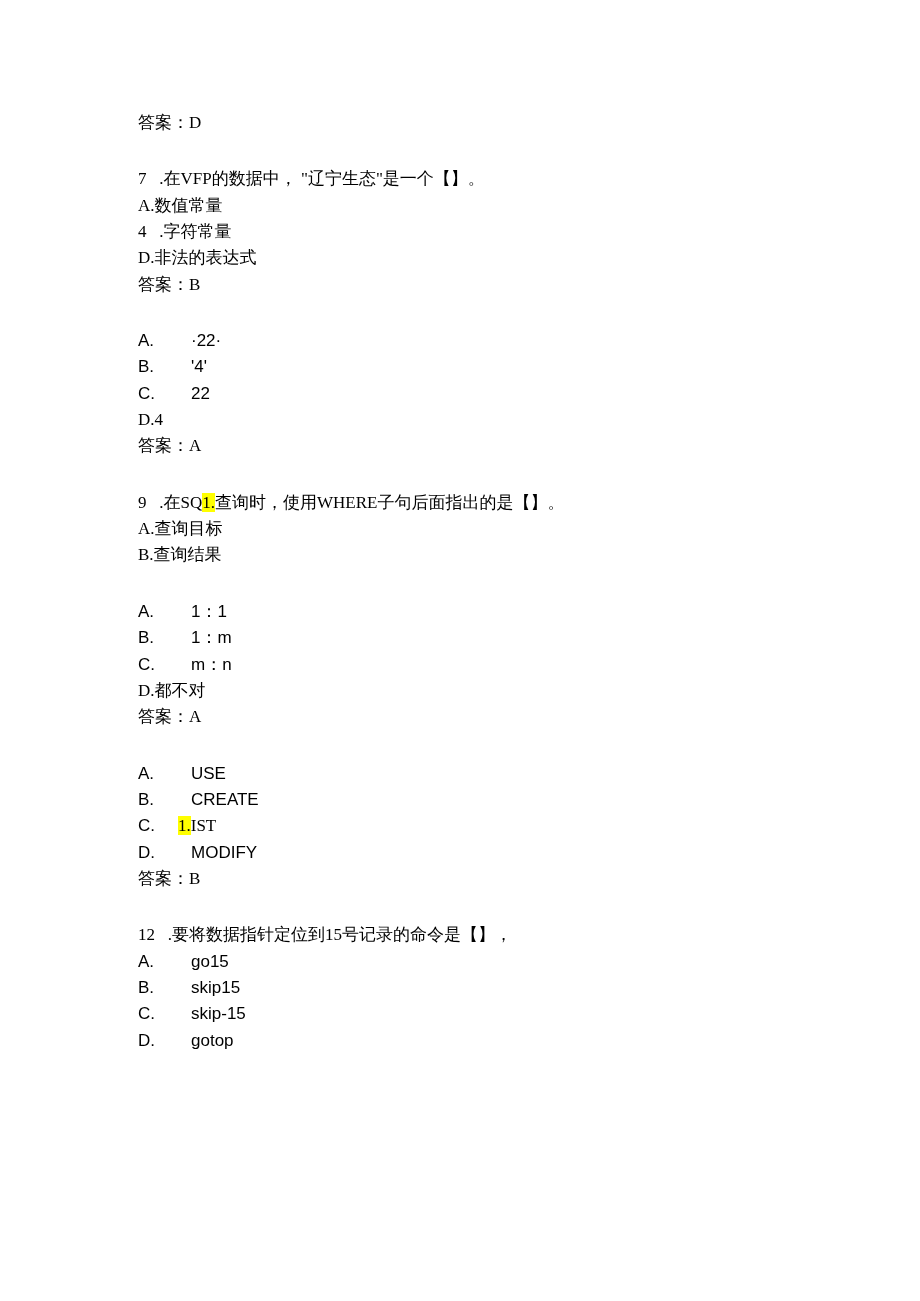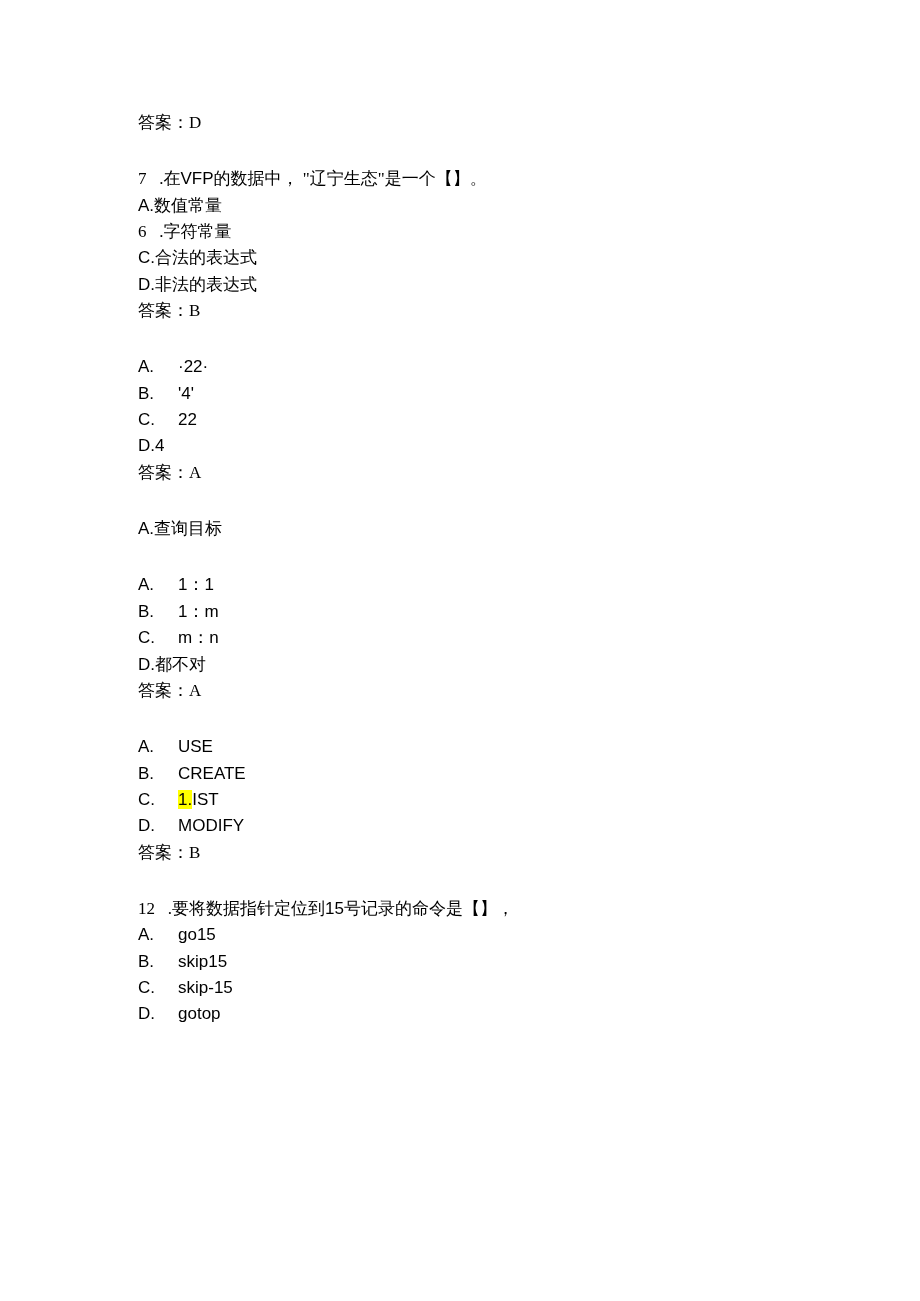--- a/index.html
+++ b/index.html
@@ -16,48 +16,48 @@
     padding: 110px 0 60px 138px;
     box-sizing: border-box;
   }
   .block {
     margin-bottom: 30px;
   }
   .line {
     white-space: pre;
   }
   .latin {
-    font-family: Liberation Sans, sans-serif;
+    font-family: Liberation Serif, serif;
   }
   .hl {
     background: #ffff00;
   }
   .opt-row {
     display: flex;
   }
   .opt-letter {
     font-family: Arial, sans-serif;
     width: 40px;
   }
   .opt-val {
     font-family: Arial, sans-serif;
+    margin-left: 13px;
   }
 </style>
 </head>
 <body>
 
 <div class="block">
   <div class="line">答案：D</div>
 </div>
 
 <div class="block">
   <div class="line"><span>7   .在</span><span class="latin">VFP</span><span>的数据中， "辽宁生态"是一个【】。</span></div>
   <div class="line"><span class="latin">A.</span>数值常量</div>
-  <div class="line">6   .字符常量</div>
-  <div class="line"><span class="latin">C.</span>合法的表达式</div>
+  <div class="line">4   .字符常量</div>
   <div class="line"><span class="latin">D.</span>非法的表达式</div>
   <div class="line">答案：B</div>
 </div>
 
 <div class="block">
   <div class="opt-row">
       <span class="opt-letter">A.</span>
       <span class="opt-val">·22·</span>
     </div>
   <div class="opt-row">
@@ -66,21 +66,23 @@
     </div>
   <div class="opt-row">
       <span class="opt-letter">C.</span>
       <span class="opt-val">22</span>
     </div>
   <div class="line"><span class="latin">D.4</span></div>
   <div class="line">答案：A</div>
 </div>
 
 <div class="block">
+  <div class="line"><span>9   .在</span><span class="latin">SQ</span><span class="latin hl">1.</span><span>查询时，使用</span><span class="latin">WHERE</span><span>子句后面指出的是【】。</span></div>
   <div class="line"><span class="latin">A.</span>查询目标</div>
+  <div class="line"><span class="latin">B.</span>查询结果</div>
 </div>
 
 <div class="block">
   <div class="opt-row">
       <span class="opt-letter">A.</span>
       <span class="opt-val">1：1</span>
     </div>
   <div class="opt-row">
       <span class="opt-letter">B.</span>
       <span class="opt-val">1：m</span>

